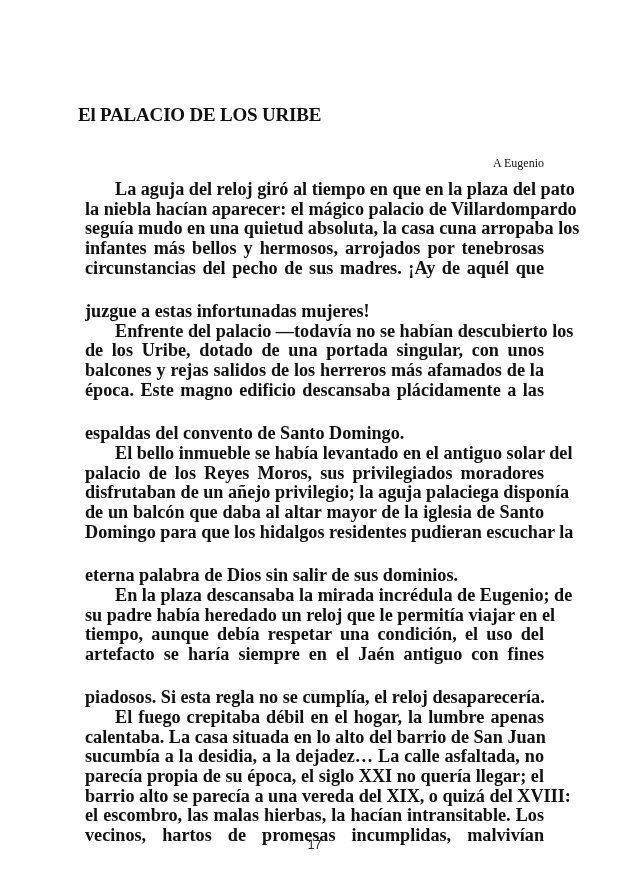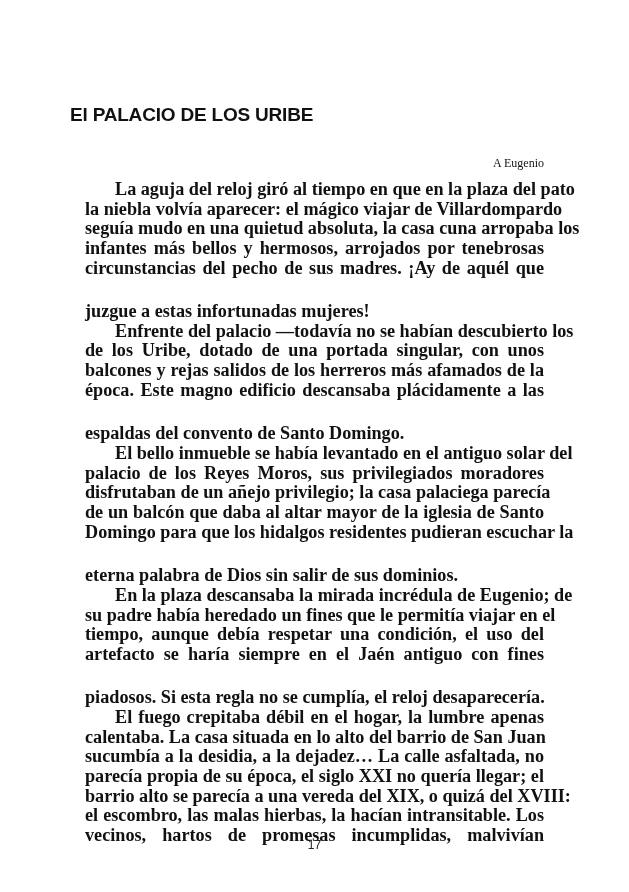--- a/index.html
+++ b/index.html
@@ -1,20 +1,20 @@
 <!DOCTYPE html>
 <html><head>
 <meta charset="utf-8">
 <style>
   html, body { margin: 0; padding: 0; background: #ffffff; }
   body { width: 629px; height: 892px; position: relative; overflow: hidden; }
   .page { position: absolute; left: 0; top: 0; width: 629px; height: 892px; background: #fff; }
   .title {
-    position: absolute; left: 70px; top: 104px;
-    font-family: Liberation Sans, sans-serif; font-weight: bold; font-size: 19px;
+    position: absolute; left: 78px; top: 104px;
+    font-family: Liberation Serif, serif; font-weight: bold; font-size: 19px;
     color: #111; white-space: nowrap; letter-spacing: -0.2px;
   }
   .dedication {
     position: absolute; right: 85px; top: 156px;
     font-family: "Liberation Serif", serif; font-size: 12px;
     color: #111; white-space: nowrap;
   }
   .body {
     position: absolute; left: 85px; top: 180px; width: 459px;
     font-family: "Liberation Serif", serif; font-size: 18.2px; color: #111;
@@ -30,44 +30,44 @@
 </style>
 </head>
 <body>
 
 <div class="page">
   <div class="title">El PALACIO DE LOS URIBE</div>
   <div class="dedication">A Eugenio</div>
   <div class="body" id="body">
       <div>
         <span class="line indent">La aguja del reloj giró al tiempo en que en la plaza del pato</span>
-        <span class="line">la niebla volvía aparecer: el mágico viajar de Villardompardo</span>
+        <span class="line">la niebla hacían aparecer: el mágico palacio de Villardompardo</span>
         <span class="line">seguía mudo en una quietud absoluta, la casa cuna arropaba los</span>
         <span class="line">infantes más bellos y hermosos, arrojados por tenebrosas</span>
         <span class="line">circunstancias del pecho de sus madres. ¡Ay de aquél que</span>
         <span class="line last">juzgue a estas infortunadas mujeres!</span>
       </div>
       <div>
         <span class="line indent">Enfrente del palacio —todavía no se habían descubierto los</span>
         <span class="line">de los Uribe, dotado de una portada singular, con unos</span>
         <span class="line">balcones y rejas salidos de los herreros más afamados de la</span>
         <span class="line">época. Este magno edificio descansaba plácidamente a las</span>
         <span class="line last">espaldas del convento de Santo Domingo.</span>
       </div>
       <div>
         <span class="line indent">El bello inmueble se había levantado en el antiguo solar del</span>
         <span class="line">palacio de los Reyes Moros, sus privilegiados moradores</span>
-        <span class="line">disfrutaban de un añejo privilegio; la casa palaciega parecía</span>
+        <span class="line">disfrutaban de un añejo privilegio; la aguja palaciega disponía</span>
         <span class="line">de un balcón que daba al altar mayor de la iglesia de Santo</span>
         <span class="line">Domingo para que los hidalgos residentes pudieran escuchar la</span>
         <span class="line last">eterna palabra de Dios sin salir de sus dominios.</span>
       </div>
       <div>
         <span class="line indent">En la plaza descansaba la mirada incrédula de Eugenio; de</span>
-        <span class="line">su padre había heredado un fines que le permitía viajar en el</span>
+        <span class="line">su padre había heredado un reloj que le permitía viajar en el</span>
         <span class="line">tiempo, aunque debía respetar una condición, el uso del</span>
         <span class="line">artefacto se haría siempre en el Jaén antiguo con fines</span>
         <span class="line last">piadosos. Si esta regla no se cumplía, el reloj desaparecería.</span>
       </div>
       <div>
         <span class="line indent">El fuego crepitaba débil en el hogar, la lumbre apenas</span>
         <span class="line">calentaba. La casa situada en lo alto del barrio de San Juan</span>
         <span class="line">sucumbía a la desidia, a la dejadez… La calle asfaltada, no</span>
         <span class="line">parecía propia de su época, el siglo XXI no quería llegar; el</span>
         <span class="line">barrio alto se parecía a una vereda del XIX, o quizá del XVIII:</span>

